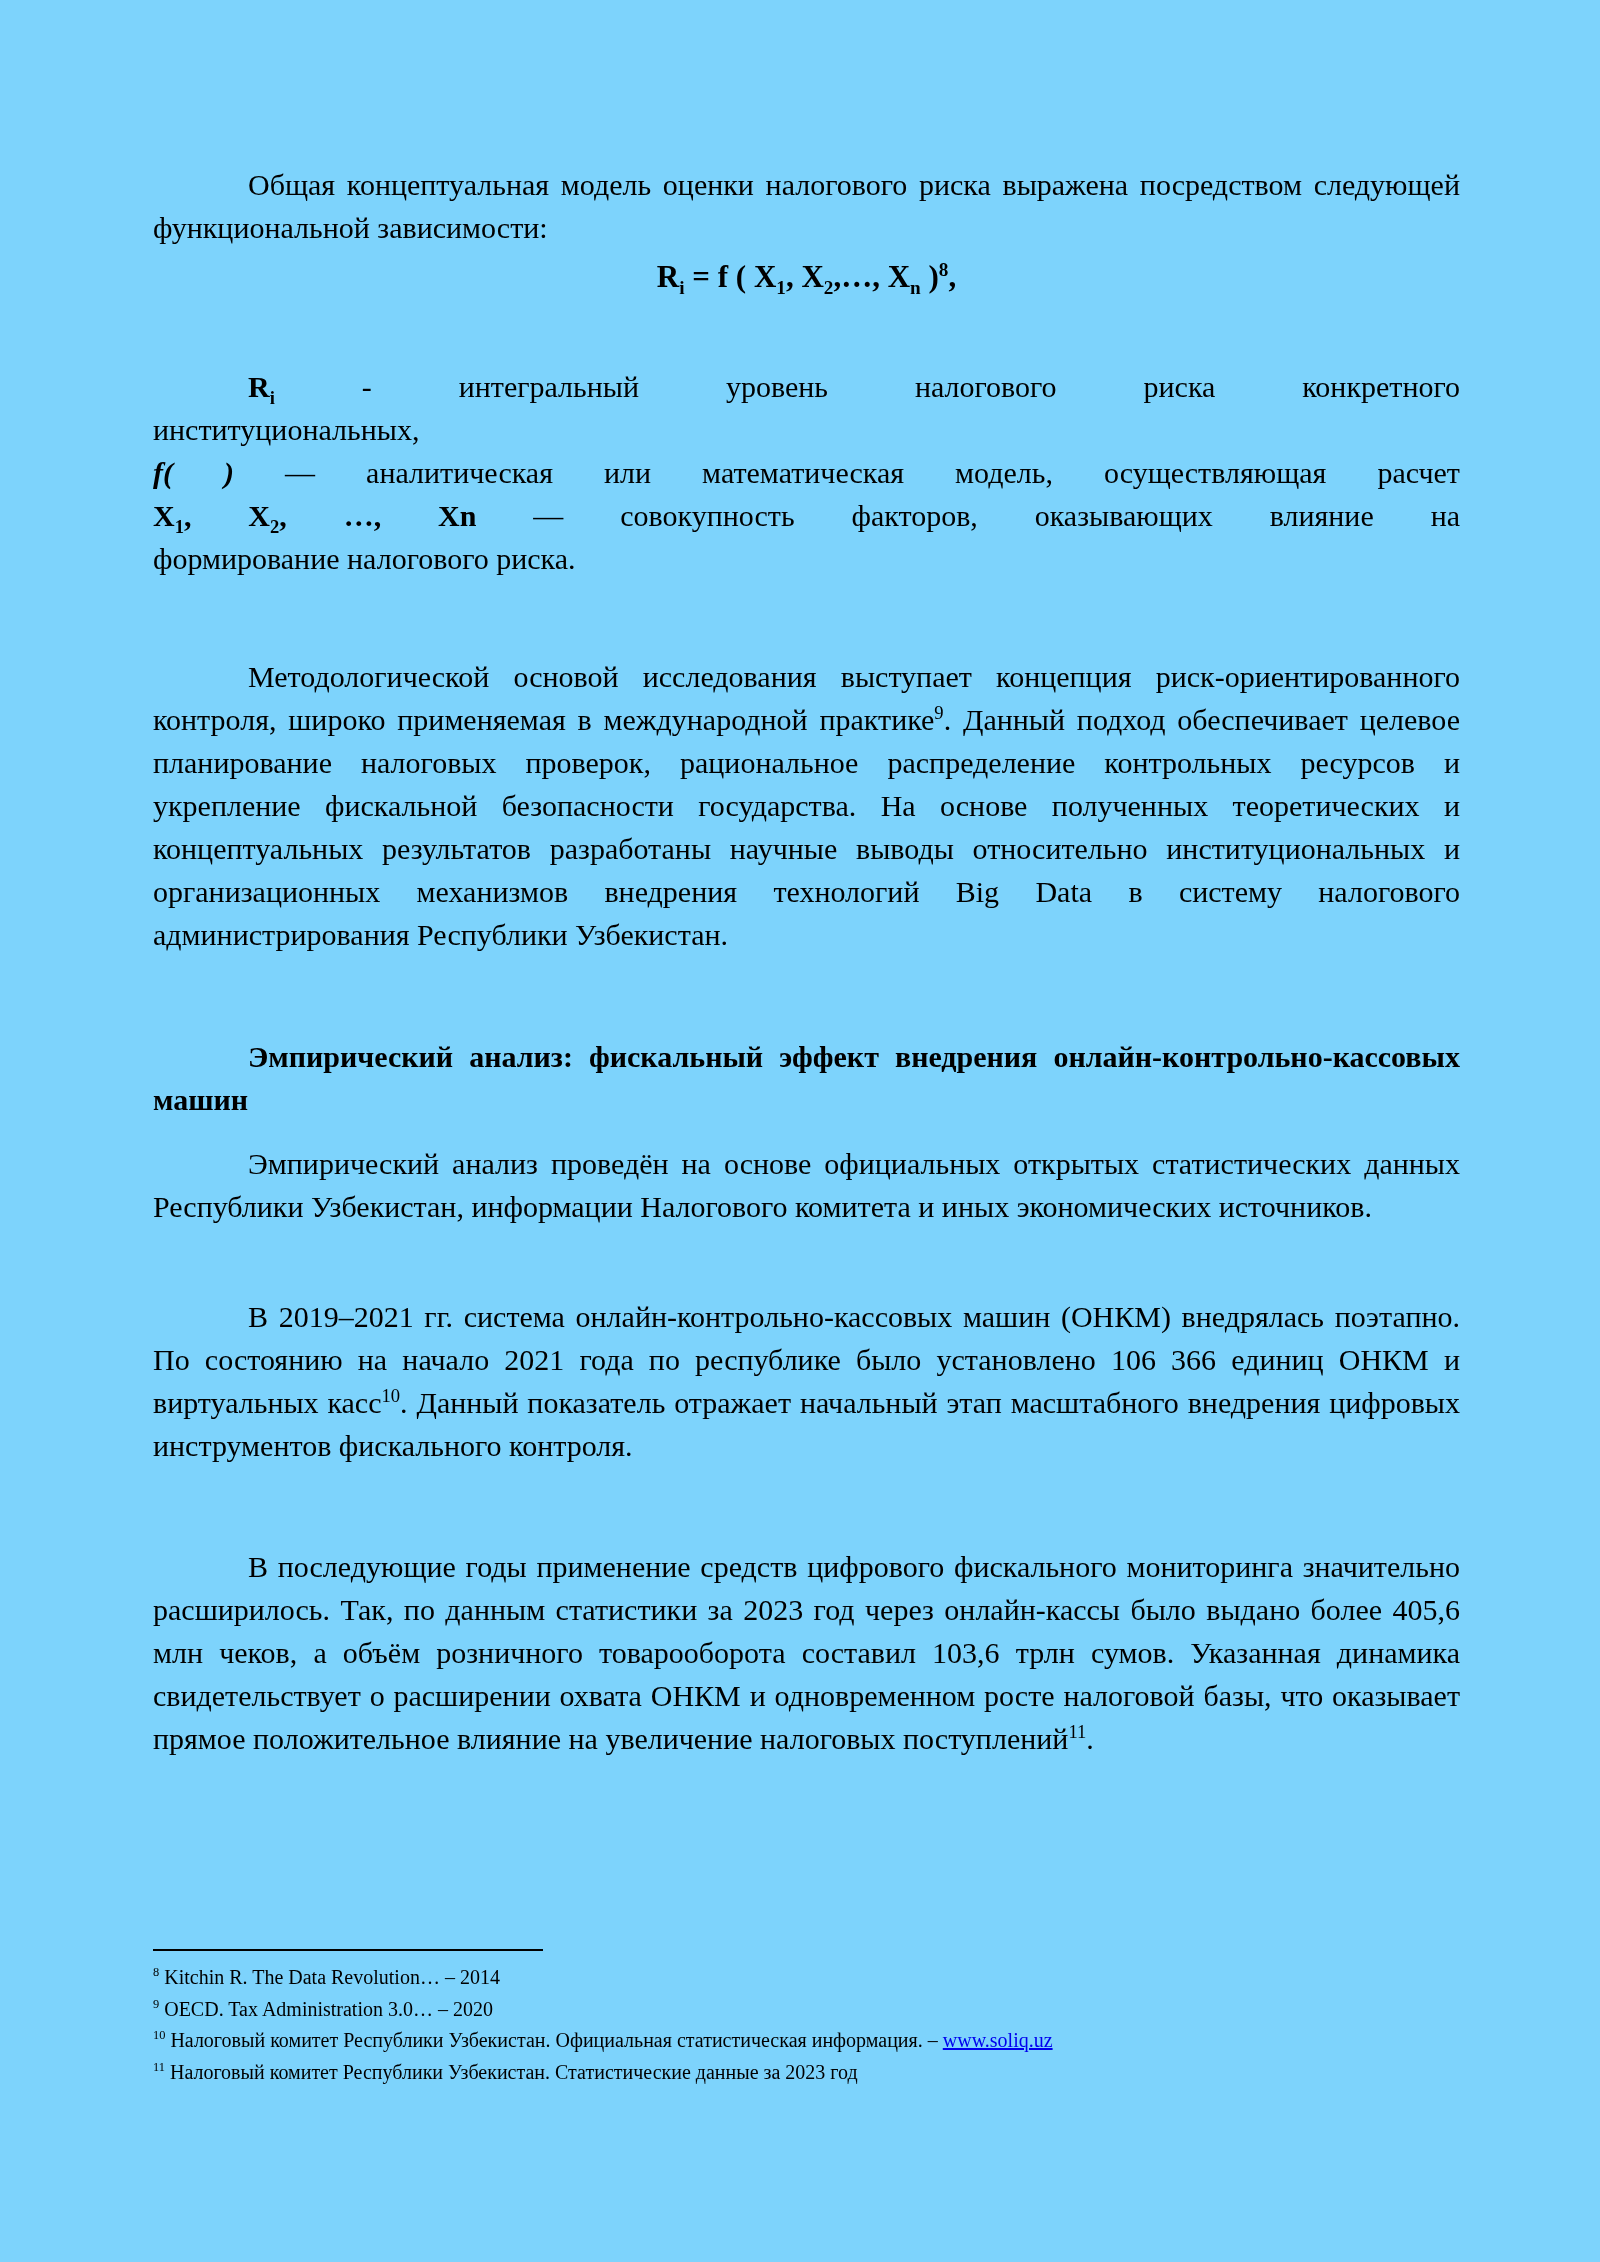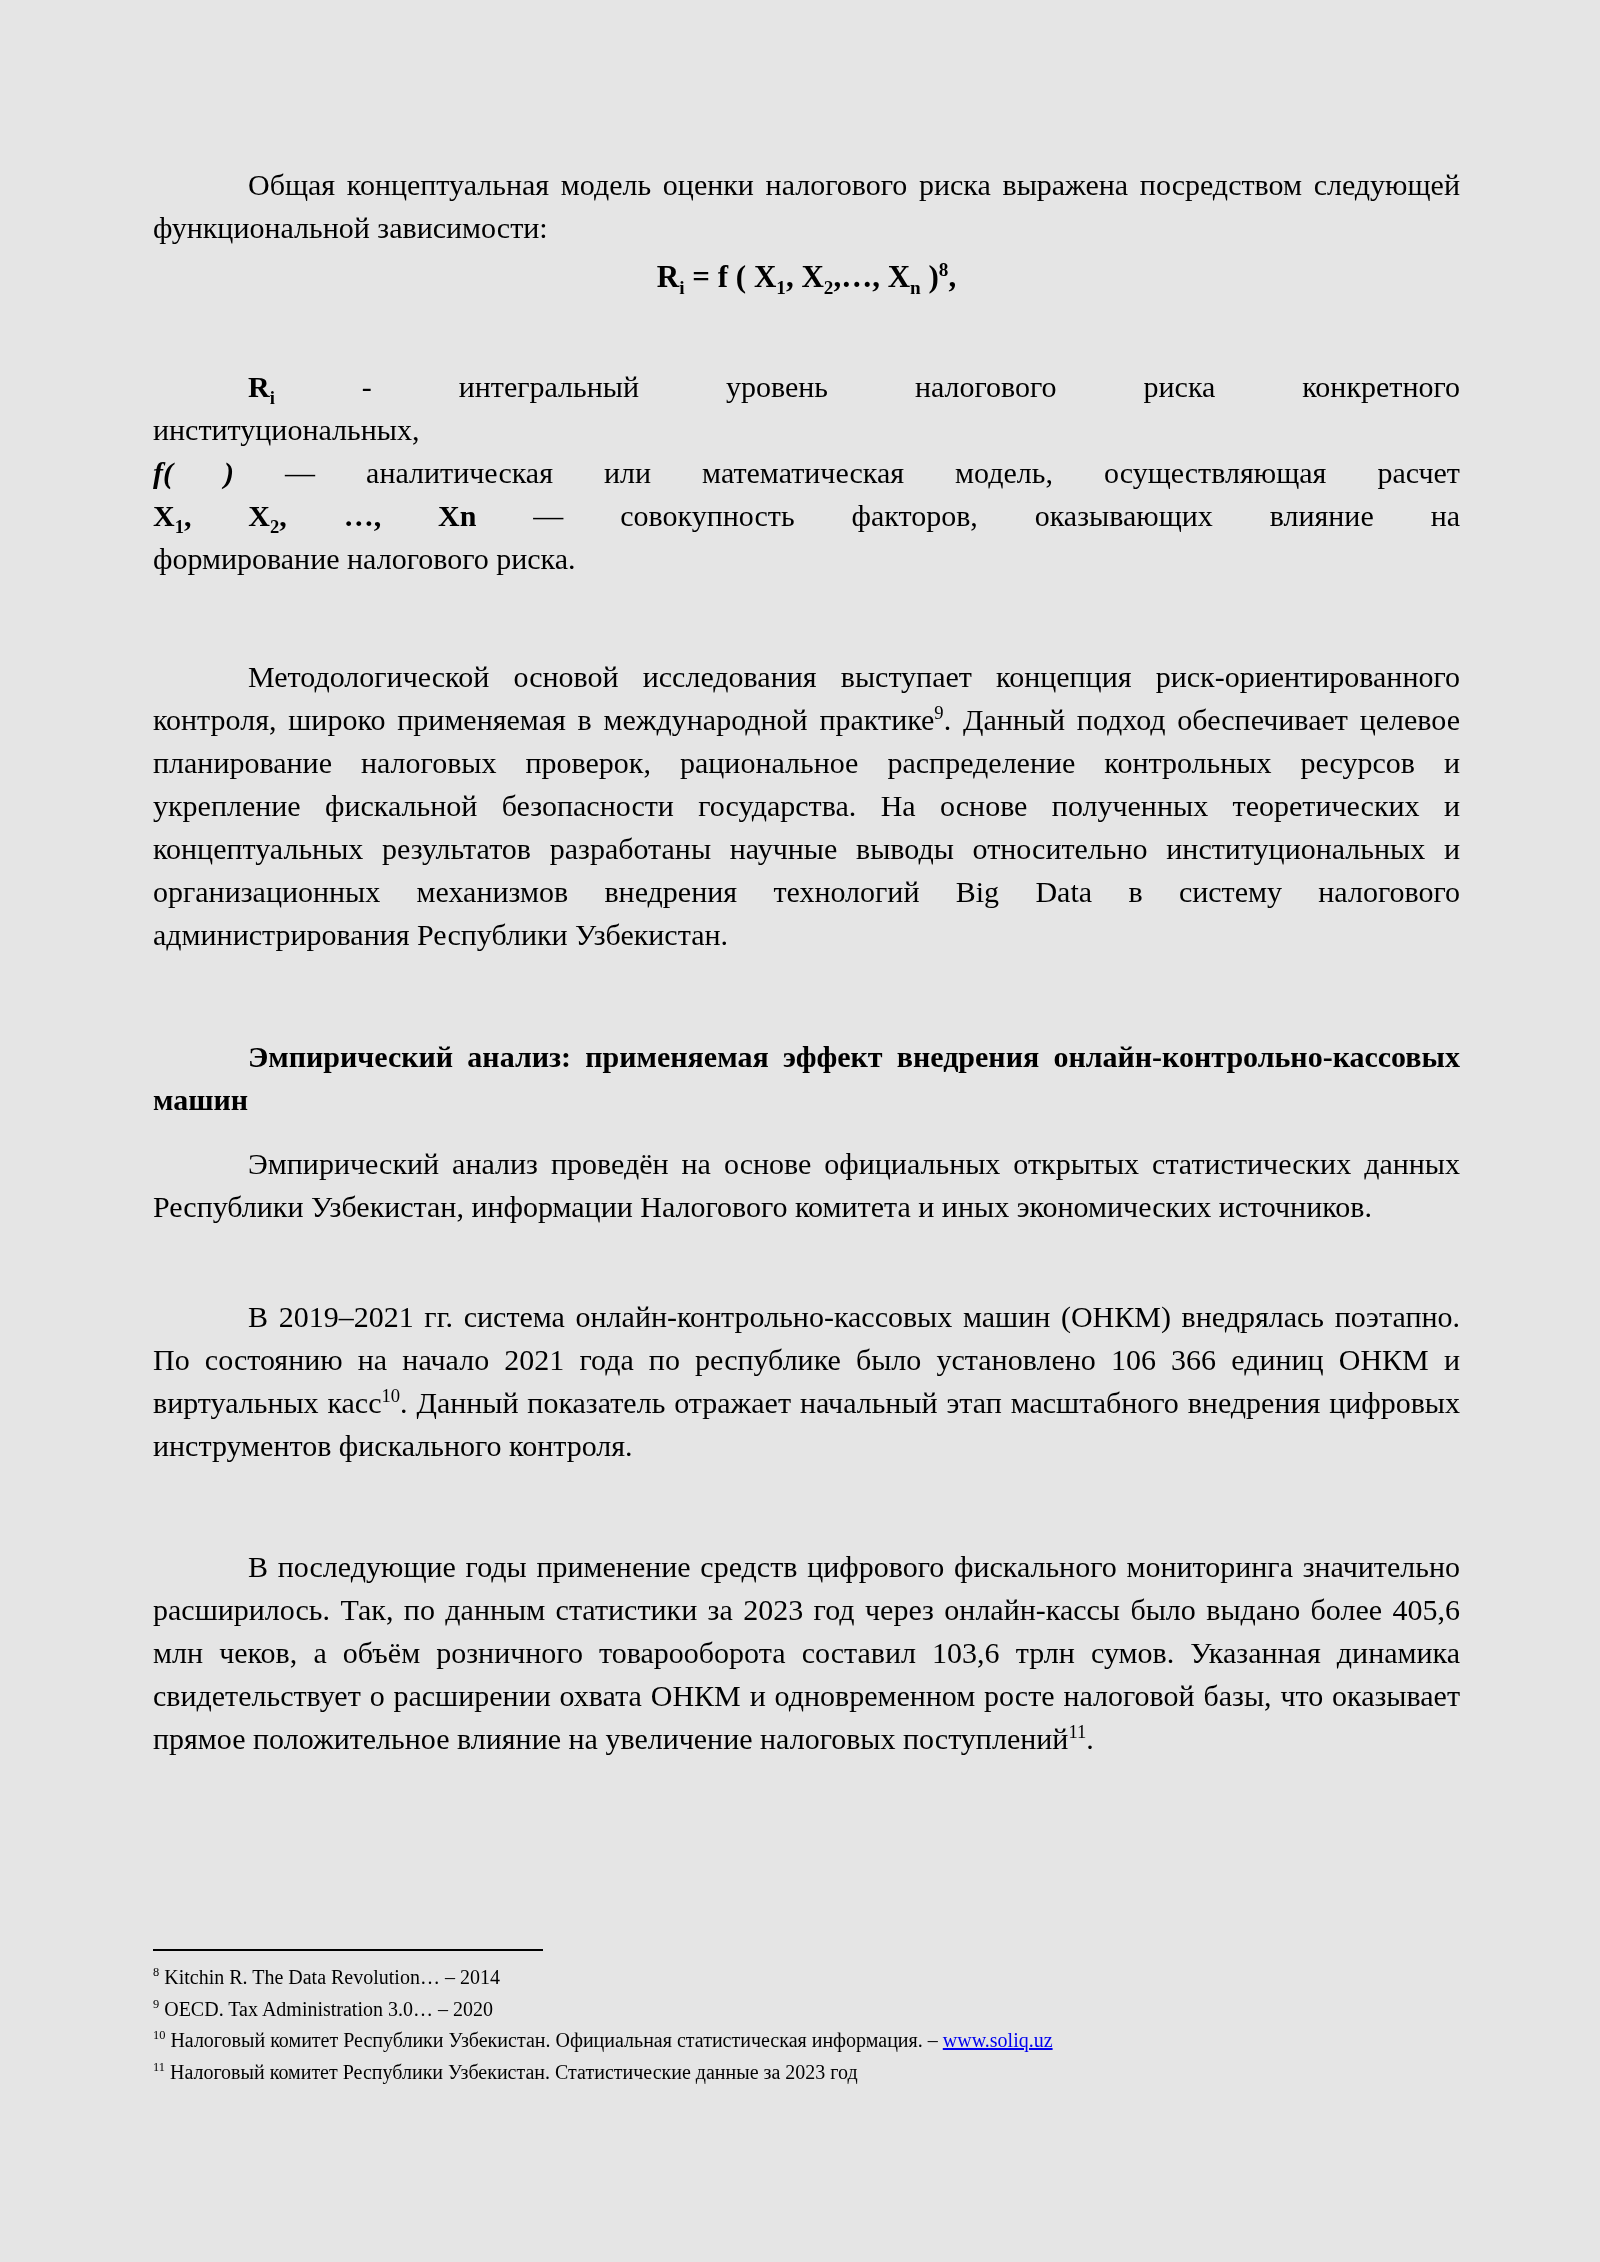--- a/index.html
+++ b/index.html
@@ -4,21 +4,21 @@
 <style>
   html, body {
     margin: 0;
     padding: 0;
     background: #ffffff;
   }
   .page {
     position: relative;
     width: 1600px;
     height: 2262px;
-    background: #e5e5e5;
+    background: #7dd3fc;
     color: #000000;
     font-family: "Liberation Serif", "DejaVu Serif", serif;
     overflow: hidden;
   }
   .block {
     position: absolute;
     left: 153px;
     width: 1307px;
     font-size: 30px;
     line-height: 43px;
@@ -78,21 +78,21 @@
   <div class="block" style="top:365px">
     <div class="def-line indent"><span class="b">R</span><sub class="b">i</sub><span> - интегральный уровень налогового риска конкретного</span></div>
     <div class="def-line plain">институциональных,</div>
     <div class="def-line"><span class="bi">f( )</span><span> — аналитическая или математическая модель, осуществляющая расчет</span></div>
     <div class="def-line"><span class="b">X</span><sub class="b">1</sub><span class="b">, X</span><sub class="b">2</sub><span class="b">, …, Xn</span><span> — совокупность факторов, оказывающих влияние на</span></div>
     <div class="def-line plain">формирование налогового риска.</div>
   </div>
 
   <div class="block indent" style="top:655px"><span>Методологической основой исследования выступает концепция риск-ориентированного контроля, широко применяемая в международной практике</span><sup>9</sup><span>. Данный подход обеспечивает целевое планирование налоговых проверок, рациональное распределение контрольных ресурсов и укрепление фискальной безопасности государства. На основе полученных теоретических и концептуальных результатов разработаны научные выводы относительно институциональных и организационных механизмов внедрения технологий Big Data в систему налогового администрирования Республики Узбекистан.</span></div>
 
-  <div class="block heading indent" style="top:1035px">Эмпирический анализ: применяемая эффект внедрения онлайн-контрольно-кассовых машин</div>
+  <div class="block heading indent" style="top:1035px">Эмпирический анализ: фискальный эффект внедрения онлайн-контрольно-кассовых машин</div>
 
   <div class="block indent" style="top:1142px">Эмпирический анализ проведён на основе официальных открытых статистических данных Республики Узбекистан, информации Налогового комитета и иных экономических источников.</div>
 
   <div class="block indent" style="top:1295px"><span>В 2019–2021 гг. система онлайн-контрольно-кассовых машин (ОНКМ) внедрялась поэтапно. По состоянию на начало 2021 года по республике было установлено 106&nbsp;366 единиц ОНКМ и виртуальных касс</span><sup>10</sup><span>. Данный показатель отражает начальный этап масштабного внедрения цифровых инструментов фискального контроля.</span></div>
 
   <div class="block indent" style="top:1545px"><span>В последующие годы применение средств цифрового фискального мониторинга значительно расширилось. Так, по данным статистики за 2023 год через онлайн-кассы было выдано более 405,6 млн чеков, а объём розничного товарооборота составил 103,6 трлн сумов. Указанная динамика свидетельствует о расширении охвата ОНКМ и одновременном росте налоговой базы, что оказывает прямое положительное влияние на увеличение налоговых поступлений</span><sup>11</sup><span>.</span></div>
 
   <div class="block footnotes">
     <div class="fn-rule"></div>
     <div class="fn-line"><sup>8</sup><span> Kitchin R. The Data Revolution… – 2014</span></div>

